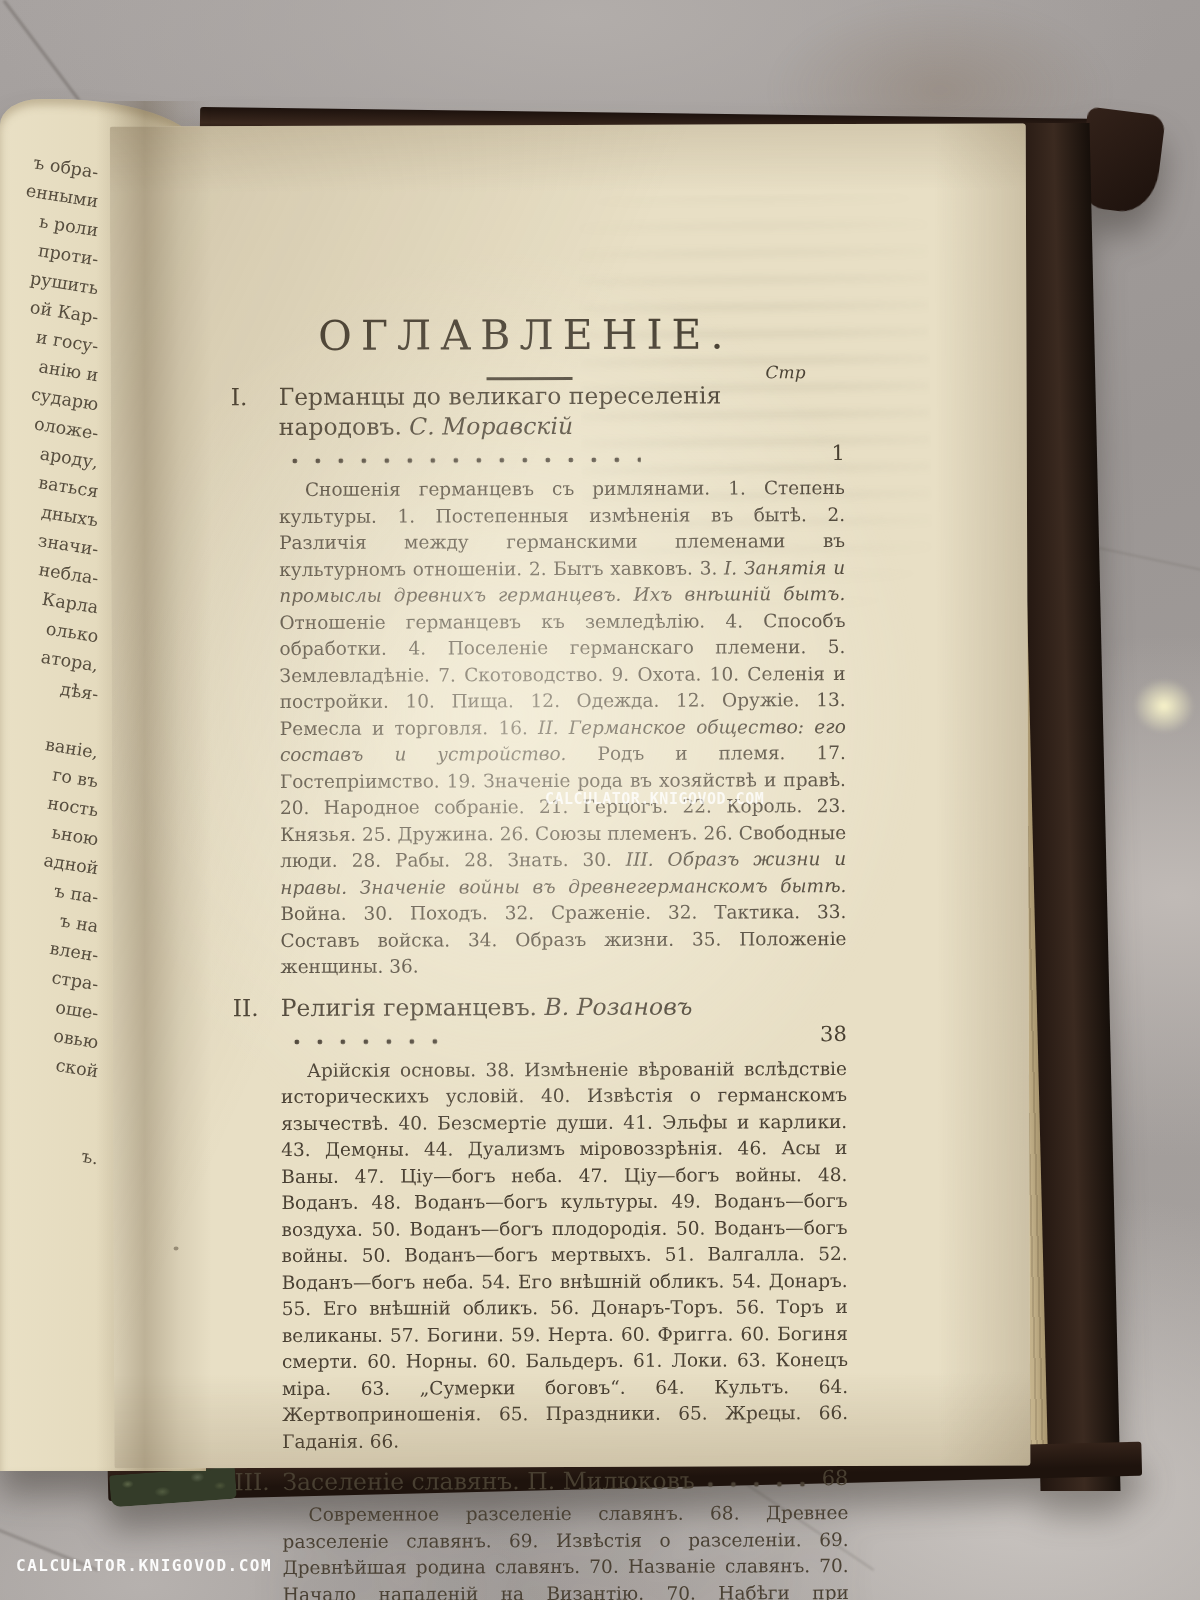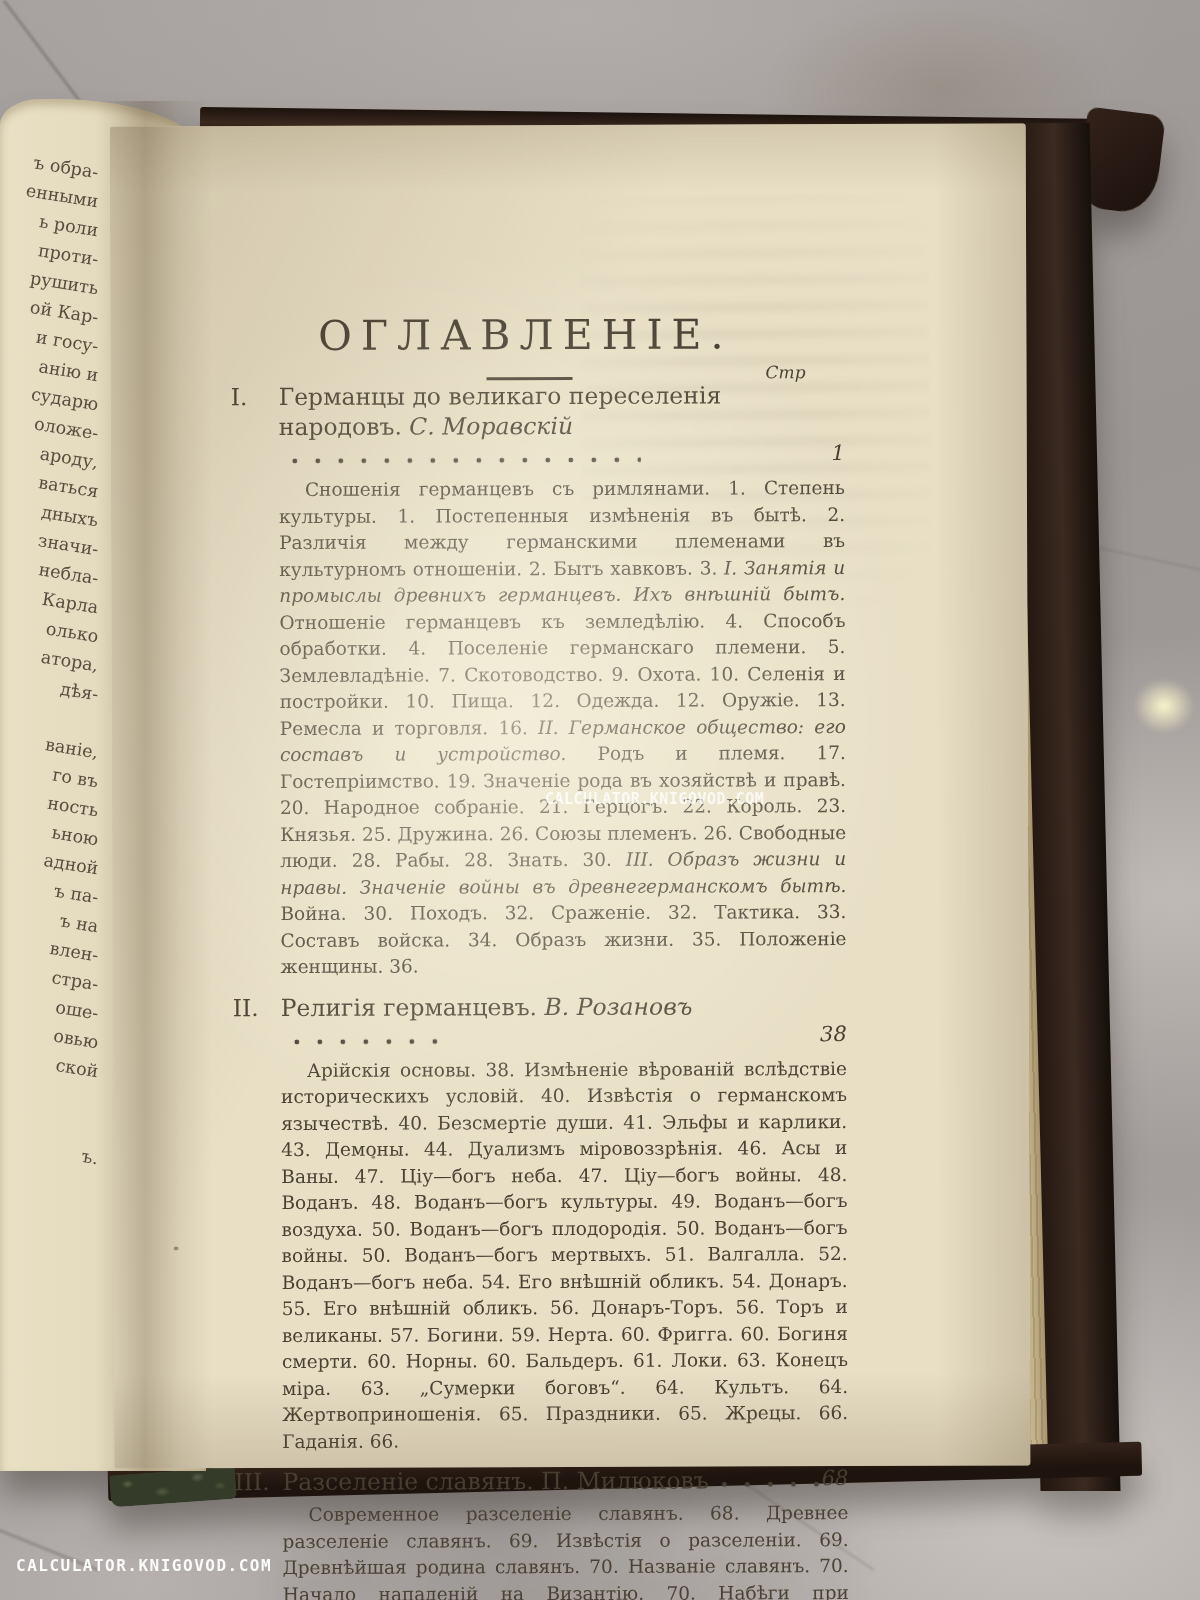--- a/index.html
+++ b/index.html
@@ -109,21 +109,21 @@
   .entry + .entry{margin-top:12px;}
   .numeral{flex:0 0 48px;font-size:23.5px;line-height:30px;}
   .entry-body{flex:1;position:relative;}
   .heading{position:relative;font-size:23.5px;line-height:30px;}
   .leader{display:inline-block;height:8px;margin-left:12px;
     background-image:radial-gradient(circle at 4px 4px,#4a4135 2.1px,rgba(0,0,0,0) 2.7px);
     background-size:23px 8px;background-repeat:repeat-x;}
   .leader-0{width:350px;}
   .leader-1{width:160px;}
   .leader-2{width:115px;}
-  .h-page{position:absolute;right:0;bottom:2px;font-size:21px;font-style:italic;}
+  .h-page{position:absolute;right:0;bottom:2px;font-size:21px;}
   .summary{margin-top:5px;font-size:18.5px;line-height:26.5px;
     text-align:justify;text-indent:26px;color:#4a4134;}
 
   
   .wm{position:absolute;font-family:"DejaVu Sans Mono","Liberation Mono",monospace;
     font-weight:bold;color:rgba(255,255,255,.78);z-index:50;}
   .wm-center{left:545px;top:790px;font-size:15px;letter-spacing:.5px;}
   .wm-bottom{left:16px;top:1556px;font-size:16px;letter-spacing:1.5px;color:rgba(255,255,255,.95);}
 </style>
 </head>
@@ -203,21 +203,21 @@
         <div class="entry">
           <div class="numeral">II.</div>
           <div class="entry-body">
             <div class="heading"><span>Религія германцевъ. </span><span style="font-style: italic;">В. Розановъ</span><span class="leader leader-1"></span><span class="h-page">38</span></div>
             <div class="summary"><span>Арійскія основы. 38. Измѣненіе вѣрованій вслѣдствіе историческихъ условій. 40. Извѣстія о германскомъ язычествѣ. 40. Безсмертіе души. 41. Эльфы и карлики. 43. Демоны. 44. Дуализмъ міровоззрѣнія. 46. Асы и Ваны. 47. Ціу—богъ неба. 47. Ціу—богъ войны. 48. Воданъ. 48. Воданъ—богъ культуры. 49. Воданъ—богъ воздуха. 50. Воданъ—богъ плодородія. 50. Воданъ—богъ войны. 50. Воданъ—богъ мертвыхъ. 51. Валгалла. 52. Воданъ—богъ неба. 54. Его внѣшній обликъ. 54. Донаръ. 55. Его внѣшній обликъ. 56. Донаръ-Торъ. 56. Торъ и великаны. 57. Богини. 59. Нерта. 60. Фригга. 60. Богиня смерти. 60. Норны. 60. Бальдеръ. 61. Локи. 63. Конецъ міра. 63. „Сумерки боговъ“. 64. Культъ. 64. Жертвоприношенія. 65. Праздники. 65. Жрецы. 66. Гаданія. 66.</span></div>
           </div>
         </div>
         <div class="entry">
           <div class="numeral">III.</div>
           <div class="entry-body">
-            <div class="heading"><span>Разселеніе славянъ. </span><span style="">П. Милюковъ</span><span class="leader leader-2"></span><span class="h-page">68</span></div>
+            <div class="heading"><span>Заселеніе славянъ. </span><span style="">П. Милюковъ</span><span class="leader leader-2"></span><span class="h-page">68</span></div>
             <div class="summary"><span>Современное разселеніе славянъ. 68. Древнее разселеніе славянъ. 69. Извѣстія о разселеніи. 69. Древнѣйшая родина славянъ. 70. Названіе славянъ. 70. Начало нападеній на Византію. 70. Набѣги при Юстиніанѣ. 72. Набѣгъ 552 г. 73. Набѣги славянъ при Тиверіи и прочное поселеніе ихъ на Балканскомъ полуостровѣ. 76. Борьба Маврикія со славянами. 78. Разселеніе славянъ въ теперешней Австріи. 79. Авары въ Панноніи. 80. Заселеніе Далматіи. 81. Заселеніе Сербіи. 82. Болгары за Дунаемъ. 82. Само и западные славяне. 82. Разселеніе славянъ отъ Вислы до Эльбы. 83.</span></div>
           </div>
         </div>
       </div>
     <div class="speck speck1"></div>
     <div class="speck speck2"></div>
     <div class="shading"></div>
   </div>
   <div class="gutter-shade"></div>
 </div>

